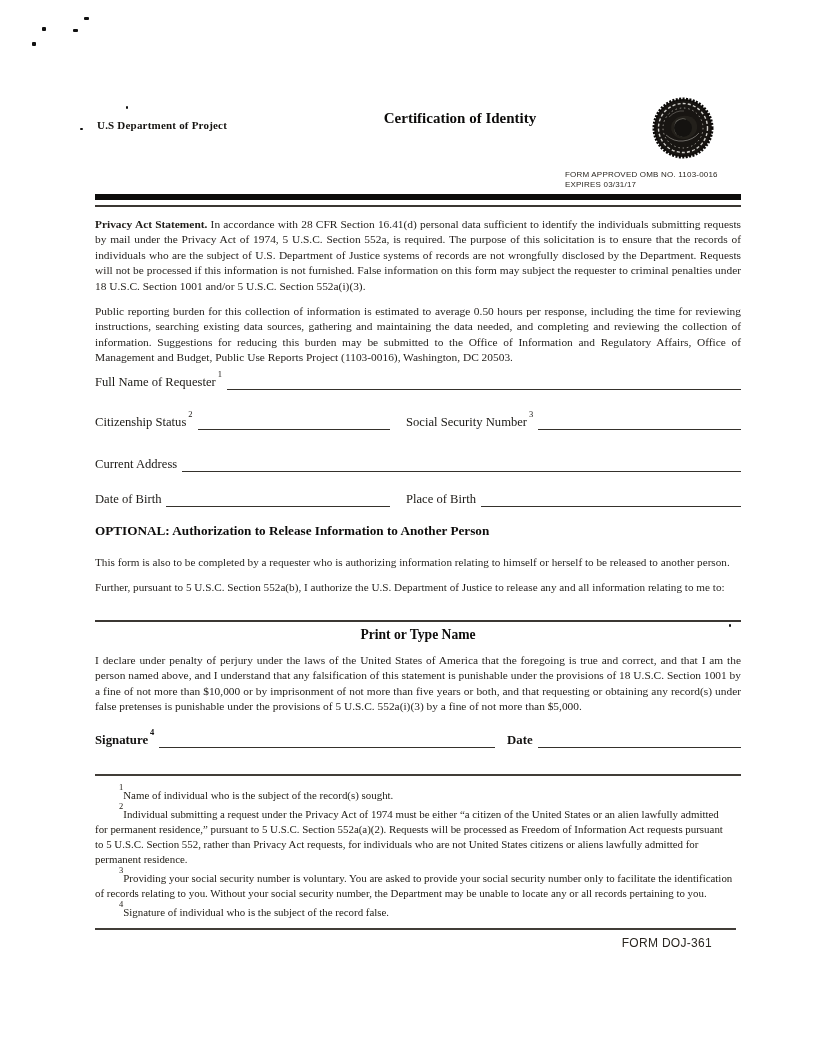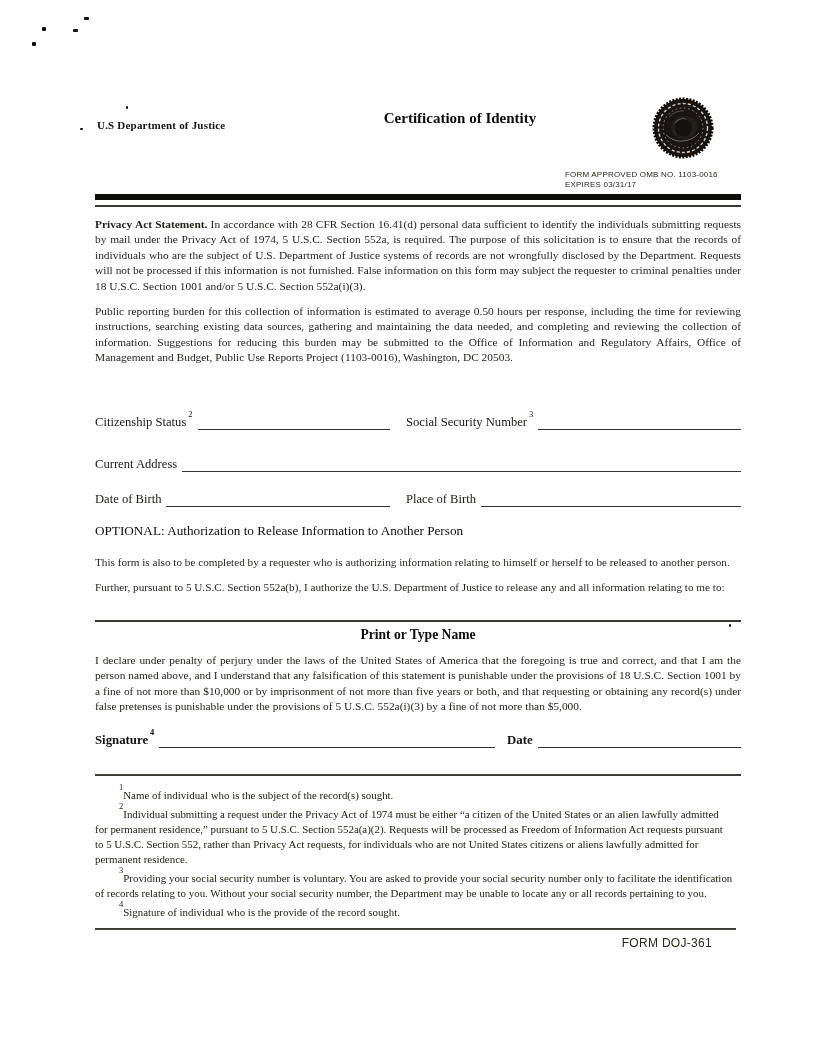--- a/index.html
+++ b/index.html
@@ -63,21 +63,21 @@
   .row-dob      { top:486px; height:21px; }
   .row-sig      { top:726px; height:22px; }
   .seg-cit { width:295px; }
   .seg-dob { width:295px; }
   .seg-sig { width:400px; }
   .lbl2 { padding-left:16px; white-space:nowrap; }
   .lbl2-date { padding-left:12px; }
 
   .optional-head {
     position:absolute; left:95px; top:523px; width:646px;
-    font-size:13.2px; font-weight:normal; color:#0e0d0c;
+    font-size:13.2px; font-weight:bold; color:#0e0d0c;
   }
   .opt-para {
     position:absolute; left:95px; width:646px;
     font-size:11.2px; color:#221f1b;
   }
   .op1 { top:556px; }
   .op2 { top:581px; }
 
   .print-rule { position:absolute; left:95px; top:620px; width:646px; height:2px; background:#3b3733; }
   .print-name {
@@ -105,21 +105,21 @@
 <div class="page">
 
   <div class="speck" style="left:84px;top:17px;width:5px;height:3px;"></div>
   <div class="speck" style="left:42px;top:27px;width:4px;height:4px;"></div>
   <div class="speck" style="left:73px;top:29px;width:5px;height:3px;"></div>
   <div class="speck" style="left:32px;top:42px;width:4px;height:4px;"></div>
   <div class="speck" style="left:126px;top:106px;width:2px;height:3px;"></div>
   <div class="speck" style="left:80px;top:128px;width:3px;height:2px;"></div>
   <div class="speck" style="left:729px;top:624px;width:2px;height:3px;"></div>
 
-  <div class="dept">U.S Department of Justice</div>
+  <div class="dept">U.S Department of Project</div>
   <div class="doc-title">Certification of Identity</div>
 
   <svg class="seal" viewBox="0 0 62 62" aria-hidden="true">
     <circle cx="31" cy="31" r="29" fill="#181512"></circle>
     <circle cx="31" cy="31" r="29" fill="none" stroke="#0c0a08" stroke-width="3" stroke-dasharray="2 1.4"></circle>
     <circle cx="31" cy="31" r="24.5" fill="none" stroke="#f3f1ec" stroke-width="1.4" stroke-dasharray="3 2.2" opacity="0.85"></circle>
     <circle cx="31" cy="31" r="20" fill="none" stroke="#e8e5de" stroke-width="1" stroke-dasharray="1.5 2.8" opacity="0.6"></circle>
     <path d="M20 26 q6 -9 16 -7 q8 2 9 9 q1 8 -6 12 q-9 5 -16 -1 q-6 -6 -3 -13z" fill="#23201b"></path>
     <path d="M24 24 q5 -4 10 -2 l-2 4 q5 1 6 6 l-4 1 q1 5 -4 7 l-6 -3 q-4 -5 0 -13z" fill="#efede6" opacity="0.35"></path>
     <circle cx="31" cy="31" r="9" fill="#141210"></circle>
@@ -132,20 +132,24 @@
     <div>EXPIRES 03/31/17</div>
   </div>
 
   <div class="bar-thick"></div>
   <div class="bar-thin"></div>
 
   <p class="para p-privacy"><b>Privacy Act Statement.</b><span> In accordance with 28 CFR Section 16.41(d) personal data sufficient to identify the individuals submitting requests by mail under the Privacy Act of 1974, 5 U.S.C. Section 552a, is required. The purpose of this solicitation is to ensure that the records of individuals who are the subject of U.S. Department of Justice systems of records are not wrongfully disclosed by the Department. Requests will not be processed if this information is not furnished. False information on this form may subject the requester to criminal penalties under 18 U.S.C. Section 1001 and/or 5 U.S.C. Section 552a(i)(3).</span></p>
 
   <p class="para p-burden">Public reporting burden for this collection of information is estimated to average 0.50 hours per response, including the time for reviewing instructions, searching existing data sources, gathering and maintaining the data needed, and completing and reviewing the collection of information. Suggestions for reducing this burden may be submitted to the Office of Information and Regulatory Affairs, Office of Management and Budget, Public Use Reports Project (1103-0016), Washington, DC  20503.</p>
 
+  <div class="frow row-fullname">
+    <span class="lbl"><span>Full Name of Requester</span><sup class="fn">1</sup></span>
+    <div class="fline"></div>
+  </div>
 
   <div class="frow row-citizen">
     <div class="seg seg-cit">
       <span class="lbl"><span>Citizenship Status</span><sup class="fn">2</sup></span>
       <div class="fline"></div>
     </div>
     <span class="lbl lbl2"><span>Social Security Number</span><sup class="fn">3</sup></span>
     <div class="fline"></div>
   </div>
 
@@ -180,19 +184,19 @@
     <span class="lbl bold lbl2 lbl2-date">Date</span>
     <div class="fline"></div>
   </div>
 
   <div class="rule-mid"></div>
 
   <div class="footnotes">
     <p><sup class="fn">1</sup><span>Name of individual who is the subject of the record(s) sought.</span></p>
     <p><sup class="fn">2</sup><span>Individual submitting a request under the Privacy Act of 1974 must be either “a citizen of the United States or an alien lawfully admitted for permanent residence,” pursuant to 5 U.S.C. Section 552a(a)(2). Requests will be processed as Freedom of Information Act requests pursuant to 5 U.S.C. Section 552, rather than Privacy Act requests, for individuals who are not United States citizens or aliens lawfully admitted for permanent residence.</span></p>
     <p><sup class="fn">3</sup><span>Providing your social security number is voluntary. You are asked to provide your social security number only to facilitate the identification of records relating to you. Without your social security number, the Department may be unable to locate any or all records pertaining to you.</span></p>
-    <p><sup class="fn">4</sup><span>Signature of individual who is the provide of the record sought.</span></p>
+    <p><sup class="fn">4</sup><span>Signature of individual who is the subject of the record false.</span></p>
   </div>
 
   <div class="rule-bot"></div>
   <div class="form-no">FORM DOJ-361</div>
 
 </div>
 
 </body></html>

